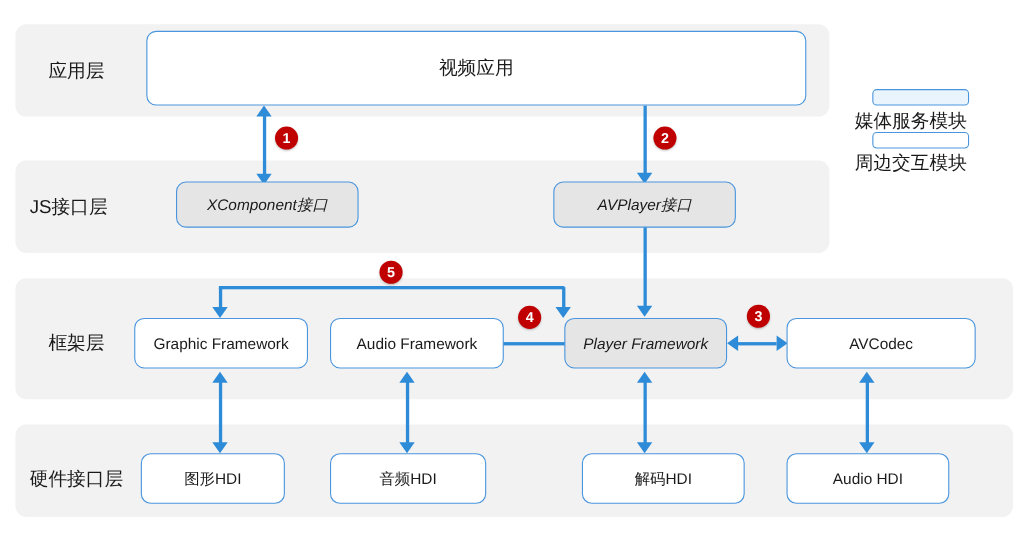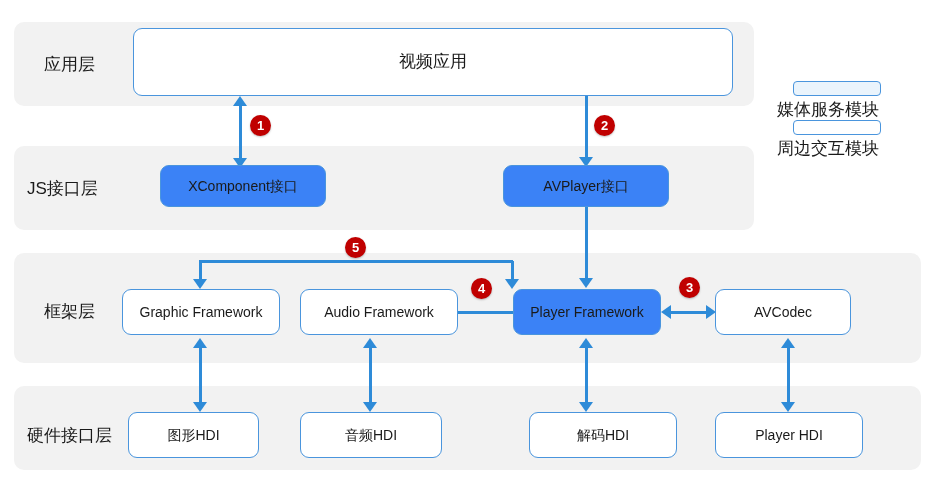--- a/index.html
+++ b/index.html
@@ -36,21 +36,21 @@
     border-radius:9px;
     background:#ffffff;
     display:flex;
     align-items:center;
     justify-content:center;
     color:#1a1a1a;
     font-size:14px;
     line-height:1.2;
     text-align:center;
   }
-  .node.fill-blue{ background:#3b82f6; }
+  .node.fill-blue{ background:#e5e5e5;font-style:italic; }
   .node.big{ font-size:17px; }
   
   .seg{
     position:absolute;
     background:#2e8bd8;
   }
   .vline{ width:2.6px; }
   .hline{ height:2.6px; }
   .arrow{
     position:absolute;
@@ -167,29 +167,29 @@
   <div class="node fill-blue" style="left:160px;top:165px;width:166px;height:42px;">XComponent接口</div>
 
   <div class="node fill-blue" style="left:503px;top:165px;width:166px;height:42px;">AVPlayer接口</div>
 
   <div class="node" style="left:122px;top:289px;width:158px;height:46px;">Graphic Framework</div>
 
   <div class="node" style="left:300px;top:289px;width:158px;height:46px;">Audio Framework</div>
 
   <div class="node fill-blue" style="left:513px;top:289px;width:148px;height:46px;">Player Framework</div>
 
-  <div class="node" style="left:715px;top:289px;width:136px;height:46px;">AVCodec</div>
+  <div class="node" style="left:715px;top:289px;width:172px;height:46px;">AVCodec</div>
 
   <div class="node" style="left:128px;top:412px;width:131px;height:46px;">图形HDI</div>
 
   <div class="node" style="left:300px;top:412px;width:142px;height:46px;">音频HDI</div>
 
   <div class="node" style="left:529px;top:412px;width:148px;height:46px;">解码HDI</div>
 
-  <div class="node" style="left:715px;top:412px;width:148px;height:46px;">Player HDI</div>
+  <div class="node" style="left:715px;top:412px;width:148px;height:46px;">Audio HDI</div>
 
   <div class="badge" style="left:250px;top:115px;">1</div>
   <div class="badge" style="left:594px;top:115px;">2</div>
   <div class="badge" style="left:679px;top:277px;">3</div>
   <div class="badge" style="left:471px;top:278px;">4</div>
   <div class="badge" style="left:345px;top:237px;">5</div>
 
   <div class="legend-swatch" style="left:793px;top:81px;background:#eaf4fc;"></div>
   <div class="legend-label" style="left:777px;top:101px;">媒体服务模块</div>
 

